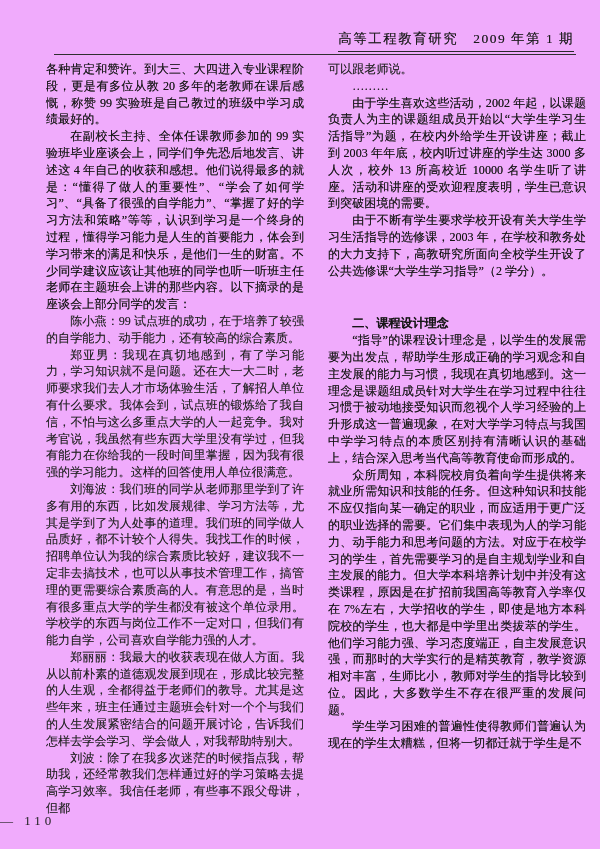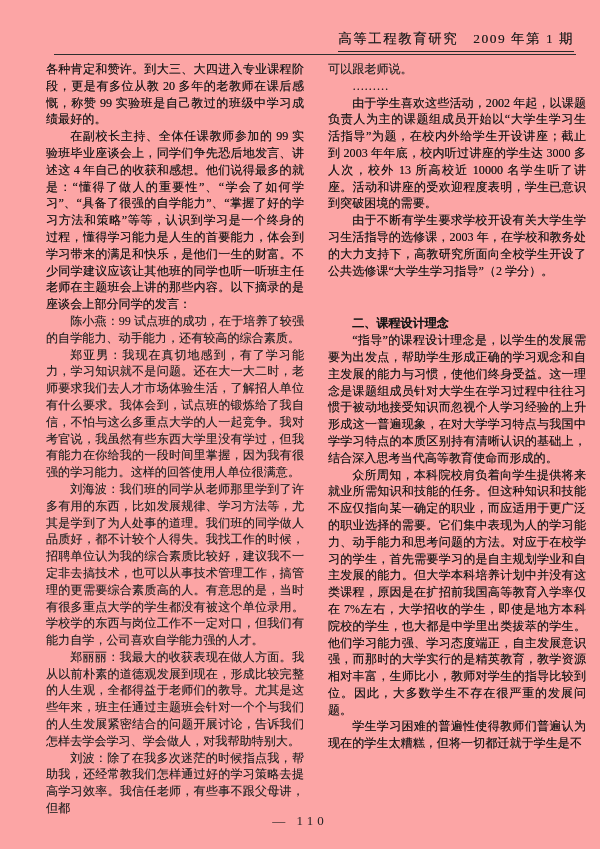--- a/index.html
+++ b/index.html
@@ -4,21 +4,21 @@
 <style>
   html, body {
     margin: 0;
     padding: 0;
     background: #ffffff;
   }
   .page {
     position: relative;
     width: 600px;
     height: 849px;
-    background: #fca5a5;
+    background: #f0abfc;
     overflow: hidden;
     font-family: "Liberation Serif", "DejaVu Serif", serif;
     color: #151515;
   }
   
   .header {
     position: absolute;
     top: 30px;
     right: 26px;
     font-size: 13.5px;
@@ -63,21 +63,21 @@
     font-weight: bold;
     text-indent: 2em;
     margin-top: 36px;
   }
   
   .footer {
     position: absolute;
     bottom: 20px;
     left: 0;
     width: 100%;
-    text-align: center;
+    text-align: left;
     font-size: 13px;
     letter-spacing: 4px;
     color: #222;
   }
 </style>
 </head>
 <body>
 
 <div class="page">
 
@@ -94,21 +94,21 @@
         <p class="para quote indent">刘海波：我们班的同学从老师那里学到了许多有用的东西，比如发展规律、学习方法等，尤其是学到了为人处事的道理。我们班的同学做人品质好，都不计较个人得失。我找工作的时候，招聘单位认为我的综合素质比较好，建议我不一定非去搞技术，也可以从事技术管理工作，搞管理的更需要综合素质高的人。有意思的是，当时有很多重点大学的学生都没有被这个单位录用。学校学的东西与岗位工作不一定对口，但我们有能力自学，公司喜欢自学能力强的人才。</p>
         <p class="para quote indent">郑丽丽：我最大的收获表现在做人方面。我从以前朴素的道德观发展到现在，形成比较完整的人生观，全都得益于老师们的教导。尤其是这些年来，班主任通过主题班会针对一个个与我们的人生发展紧密结合的问题开展讨论，告诉我们怎样去学会学习、学会做人，对我帮助特别大。</p>
         <p class="para quote indent">刘波：除了在我多次迷茫的时候指点我，帮助我，还经常教我们怎样通过好的学习策略去提高学习效率。我信任老师，有些事不跟父母讲，但都</p>
       </div>
     <div class="col" id="col-right">
         <p class="para quote">可以跟老师说。</p>
         <p class="para quote indent">………</p>
         <p class="para plain indent">由于学生喜欢这些活动，2002 年起，以课题负责人为主的课题组成员开始以“大学生学习生活指导”为题，在校内外给学生开设讲座；截止到 2003 年年底，校内听过讲座的学生达 3000 多人次，校外 13 所高校近 10000 名学生听了讲座。活动和讲座的受欢迎程度表明，学生已意识到突破困境的需要。</p>
         <p class="para plain indent">由于不断有学生要求学校开设有关大学生学习生活指导的选修课，2003 年，在学校和教务处的大力支持下，高教研究所面向全校学生开设了公共选修课“大学生学习指导”（2 学分）。</p>
         <p class="para heading indent">二、课程设计理念</p>
-        <p class="para plain indent">“指导”的课程设计理念是，以学生的发展需要为出发点，帮助学生形成正确的学习观念和自主发展的能力与习惯，使他们终身受益。这一理念是课题组成员针对大学生在学习过程中往往习惯于被动地接受知识而忽视个人学习经验的上升形成这一普遍现象，在对大学学习特点与我国中学学习特点的本质区别持有清晰认识的基础上，结合深入思考当代高等教育使命而形成的。</p>
+        <p class="para plain indent">“指导”的课程设计理念是，以学生的发展需要为出发点，帮助学生形成正确的学习观念和自主发展的能力与习惯，我现在真切地感到。这一理念是课题组成员针对大学生在学习过程中往往习惯于被动地接受知识而忽视个人学习经验的上升形成这一普遍现象，在对大学学习特点与我国中学学习特点的本质区别持有清晰认识的基础上，结合深入思考当代高等教育使命而形成的。</p>
         <p class="para plain indent">众所周知，本科院校肩负着向学生提供将来就业所需知识和技能的任务。但这种知识和技能不应仅指向某一确定的职业，而应适用于更广泛的职业选择的需要。它们集中表现为人的学习能力、动手能力和思考问题的方法。对应于在校学习的学生，首先需要学习的是自主规划学业和自主发展的能力。但大学本科培养计划中并没有这类课程，原因是在扩招前我国高等教育入学率仅在 7%左右，大学招收的学生，即使是地方本科院校的学生，也大都是中学里出类拔萃的学生。他们学习能力强、学习态度端正，自主发展意识强，而那时的大学实行的是精英教育，教学资源相对丰富，生师比小，教师对学生的指导比较到位。因此，大多数学生不存在很严重的发展问题。</p>
         <p class="para plain indent">学生学习困难的普遍性使得教师们普遍认为现在的学生太糟糕，但将一切都迁就于学生是不</p>
       </div>
   </div>
 
   <div class="footer">
     <span>— 110</span>
   </div>
 
 </div>

